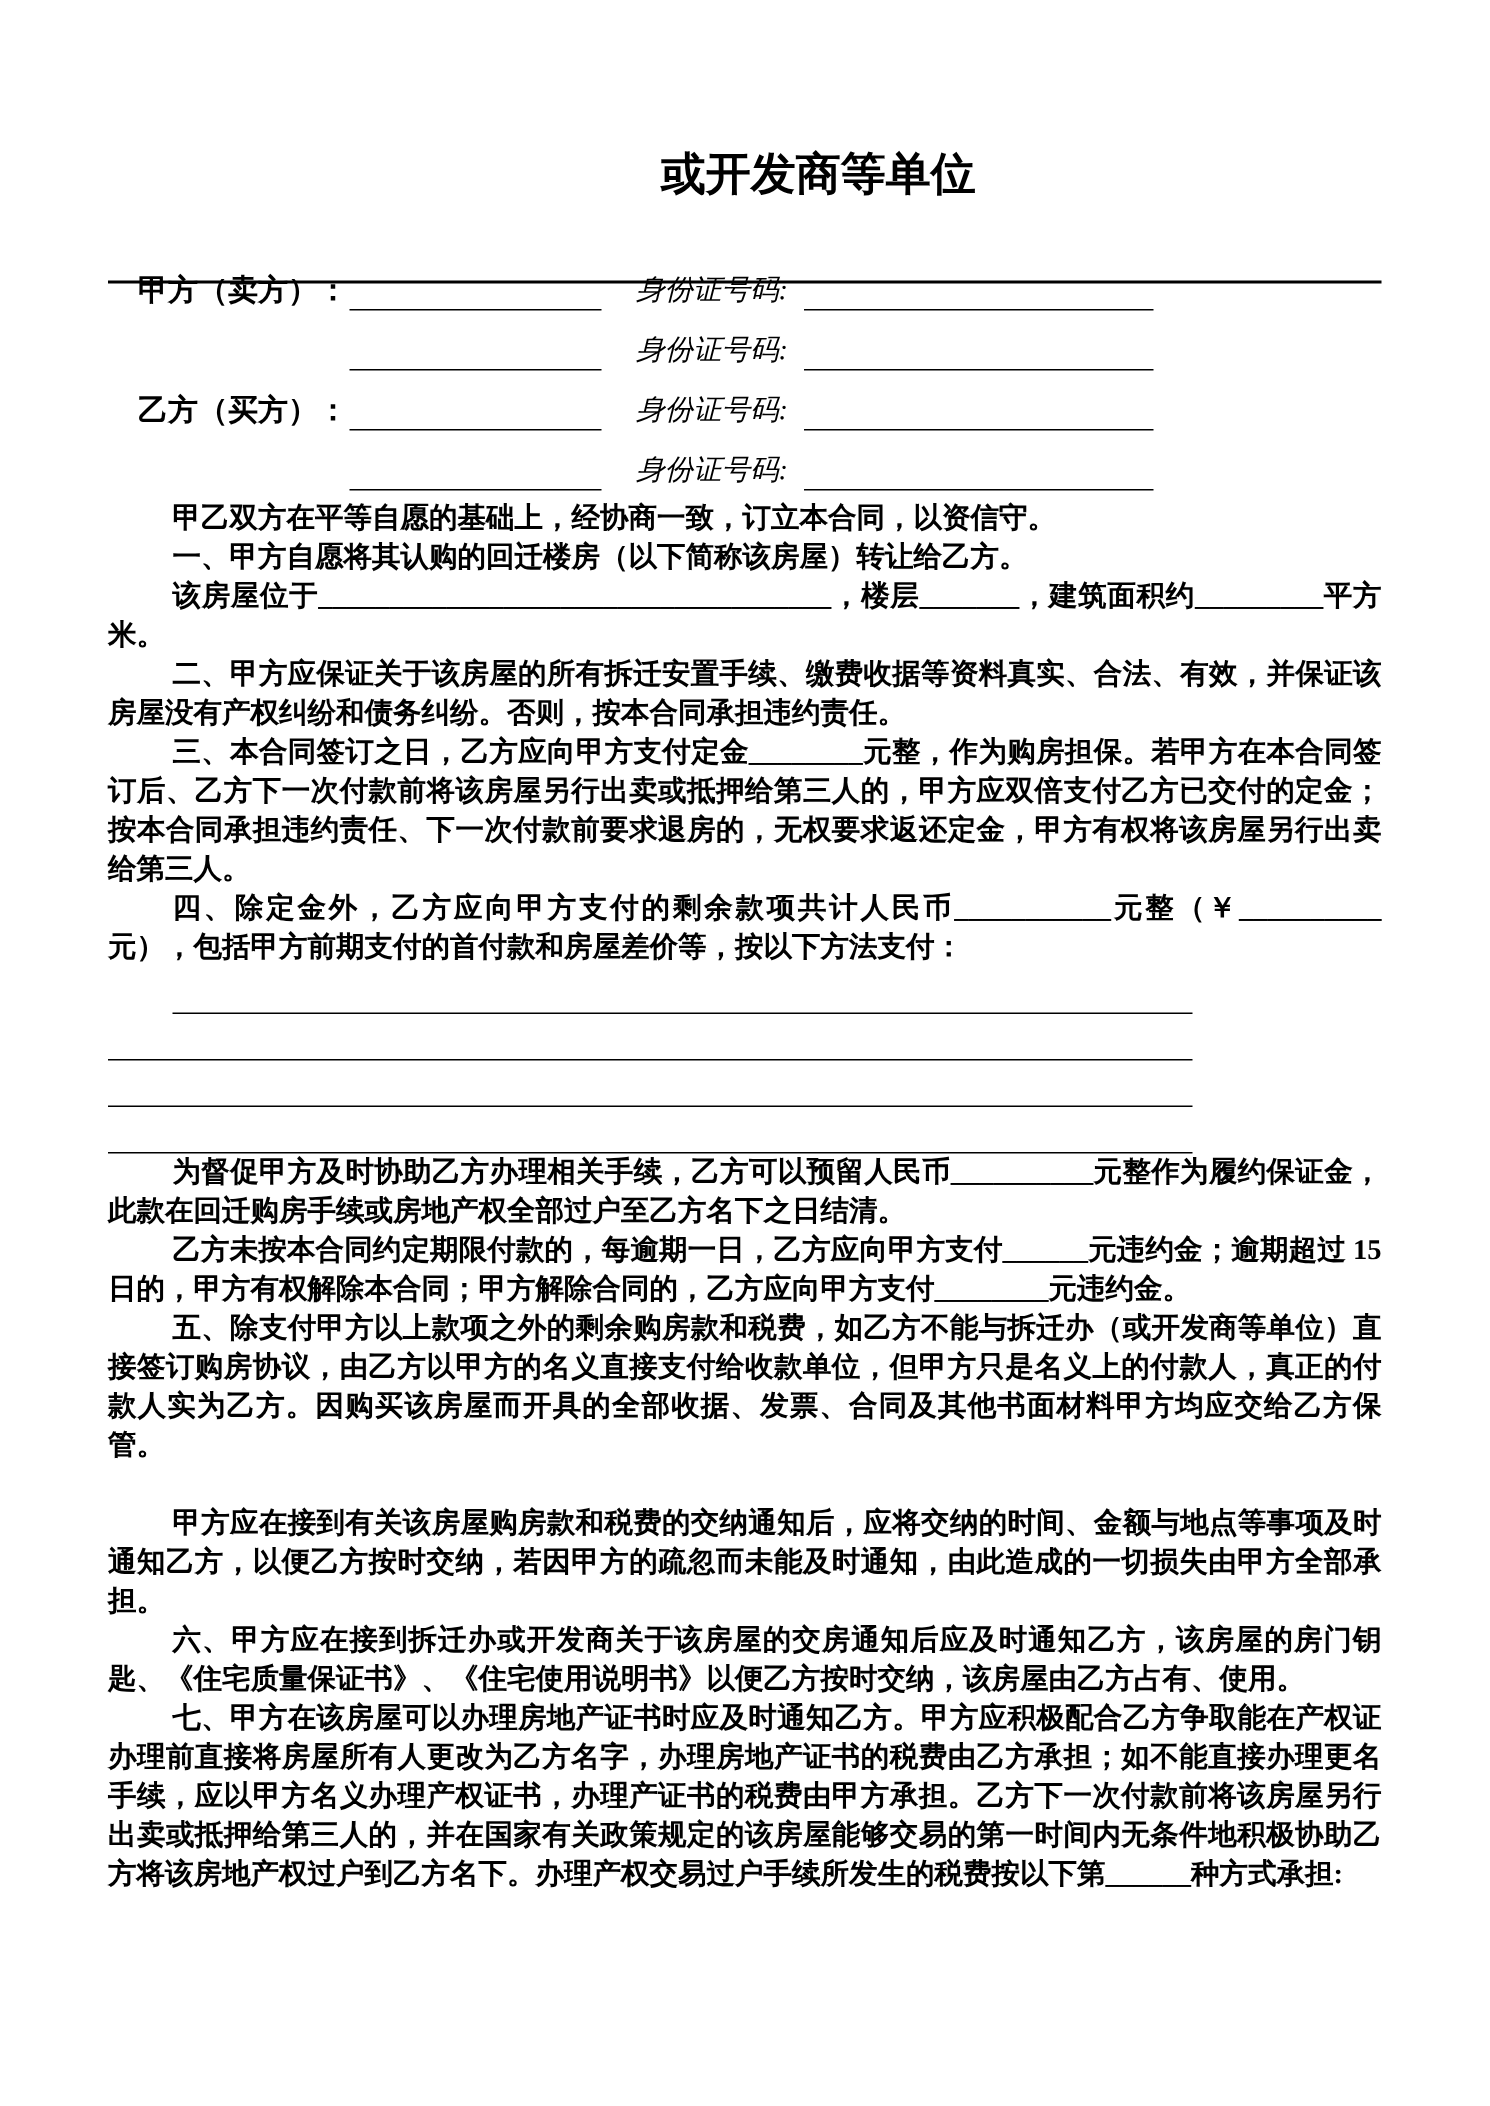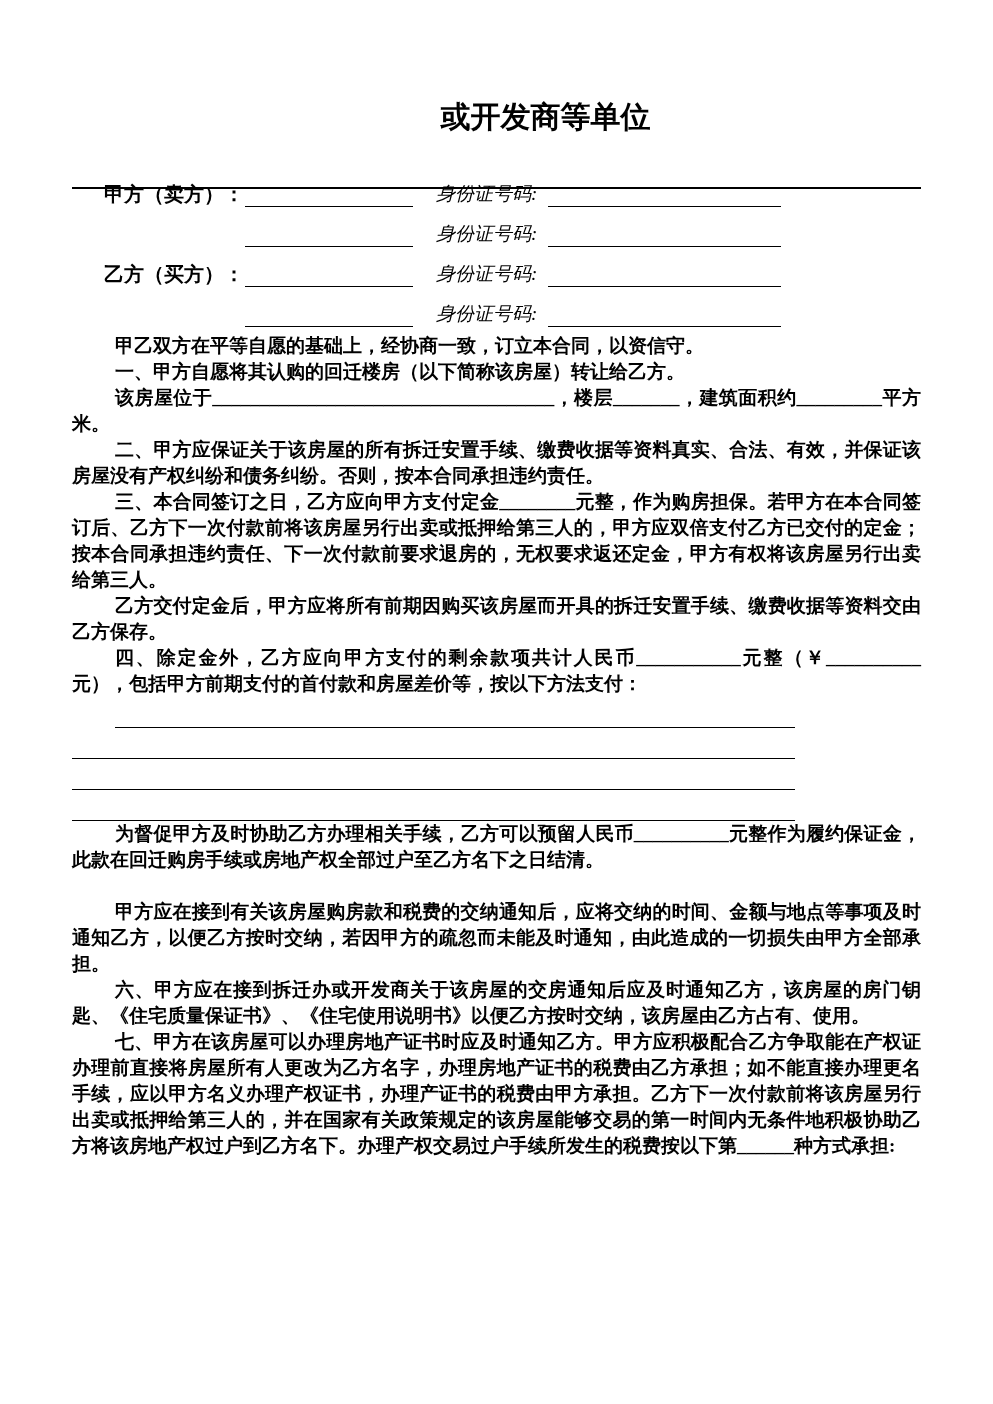--- a/index.html
+++ b/index.html
@@ -37,21 +37,21 @@
   .party-block { margin-top: 30px; }
   .party-row {
     display: flex;
     align-items: flex-end;
     height: 40px;
     font-size: 19px;
     line-height: 26px;
   }
   .party-label {
     width: 141px;
-    margin-left: 32px;
+    margin-left: 20px;
     font-size: 20px;
     font-weight: bold;
     white-space: nowrap;
   }
   .name-line {
     width: 168px;
     border-bottom: 1px solid #000000;
     height: 26px;
   }
   .id-label { margin-left: 23px; white-space: nowrap; font-style: italic; }
@@ -120,26 +120,27 @@
     </div>
 
   </div>
 
   <div class="body-text" id="paragraphs">
       <p class="para">甲乙双方在平等自愿的基础上，经协商一致，订立本合同，以资信守。</p>
       <p class="para">一、甲方自愿将其认购的回迁楼房（以下简称该房屋）转让给乙方。</p>
       <p class="para">该房屋位于____________________________________，楼层_______，建筑面积约_________平方米。</p>
       <p class="para">二、甲方应保证关于该房屋的所有拆迁安置手续、缴费收据等资料真实、合法、有效，并保证该房屋没有产权纠纷和债务纠纷。否则，按本合同承担违约责任。</p>
       <p class="para">三、本合同签订之日，乙方应向甲方支付定金________元整，作为购房担保。若甲方在本合同签订后、乙方下一次付款前将该房屋另行出卖或抵押给第三人的，甲方应双倍支付乙方已交付的定金；按本合同承担违约责任、下一次付款前要求退房的，无权要求返还定金，甲方有权将该房屋另行出卖给第三人。</p>
-      <p class="para">乙方交付定金后，甲方应将所有前期因购买该房屋而开具的拆迁安置手续、缴费收据等资料交由乙方保存。</p>
       <p class="para">四、除定金外，乙方应向甲方支付的剩余款项共计人民币___________元整（￥__________元），包括甲方前期支付的首付款和房屋差价等，按以下方法支付：</p>
       <div class="blank-rule first"></div>
       <div class="blank-rule"></div>
       <div class="blank-rule"></div>
       <div class="blank-rule"></div>
       <p class="para">为督促甲方及时协助乙方办理相关手续，乙方可以预留人民币__________元整作为履约保证金，此款在回迁购房手续或房地产权全部过户至乙方名下之日结清。</p>
+      <p class="para">乙方未按本合同约定期限付款的，每逾期一日，乙方应向甲方支付______元违约金；逾期超过 15 日的，甲方有权解除本合同；甲方解除合同的，乙方应向甲方支付________元违约金。</p>
+      <p class="para">五、除支付甲方以上款项之外的剩余购房款和税费，如乙方不能与拆迁办（或开发商等单位）直接签订购房协议，由乙方以甲方的名义直接支付给收款单位，但甲方只是名义上的付款人，真正的付款人实为乙方。因购买该房屋而开具的全部收据、发票、合同及其他书面材料甲方均应交给乙方保管。</p>
       <div class="spacer"></div>
       <p class="para">甲方应在接到有关该房屋购房款和税费的交纳通知后，应将交纳的时间、金额与地点等事项及时通知乙方，以便乙方按时交纳，若因甲方的疏忽而未能及时通知，由此造成的一切损失由甲方全部承担。</p>
       <p class="para">六、甲方应在接到拆迁办或开发商关于该房屋的交房通知后应及时通知乙方，该房屋的房门钥匙、《住宅质量保证书》、《住宅使用说明书》以便乙方按时交纳，该房屋由乙方占有、使用。</p>
       <p class="para">七、甲方在该房屋可以办理房地产证书时应及时通知乙方。甲方应积极配合乙方争取能在产权证办理前直接将房屋所有人更改为乙方名字，办理房地产证书的税费由乙方承担；如不能直接办理更名手续，应以甲方名义办理产权证书，办理产证书的税费由甲方承担。乙方下一次付款前将该房屋另行出卖或抵押给第三人的，并在国家有关政策规定的该房屋能够交易的第一时间内无条件地积极协助乙方将该房地产权过户到乙方名下。办理产权交易过户手续所发生的税费按以下第______种方式承担:</p>
     </div>
 
 </div>
 
 </body></html>

